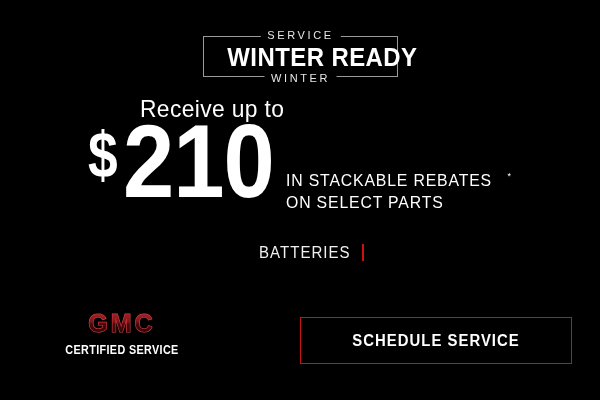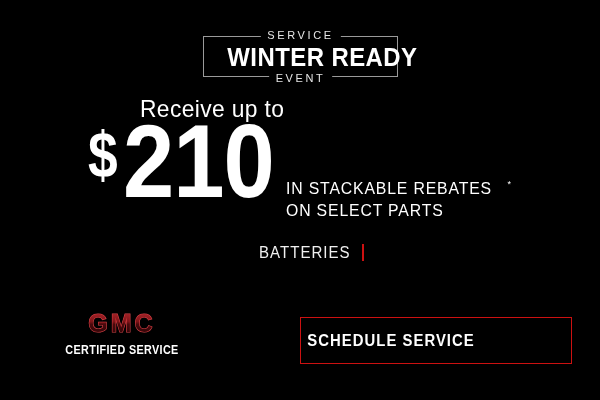--- a/index.html
+++ b/index.html
@@ -115,21 +115,21 @@
     line-height: 82px;
     letter-spacing: -1px;
     display: inline-block;
     transform: scaleX(0.96) scaleY(1.08);
     transform-origin: left bottom;
     margin-left: 2px;
   }
   .price-tail {
     position: absolute;
     left: 286px;
-    top: 178px;
+    top: 170px;
     color: #ffffff;
     line-height: 22px;
   }
   .price-tail div {
     font-size: 17px;
     font-weight: 400;
     letter-spacing: 0.9px;
     white-space: nowrap;
   }
   .price-tail div span.txt { display: inline-block; transform: scaleX(0.93); transform-origin: left center; }
@@ -233,36 +233,36 @@
     height: 47px;
     box-sizing: border-box;
     border: 1px solid #cc1111;
     background: #000000;
     color: #ffffff;
     font-size: 16px;
     font-weight: 700;
     letter-spacing: 1.1px;
     display: flex;
     align-items: center;
-    justify-content: flex-start;
+    justify-content: center;
     cursor: pointer;
     padding: 0;
   }
   .cta span { display: inline-block; transform: scaleX(0.93); }
 </style>
 </head>
 <body>
 
 <div class="ad">
 
   <div class="badge">
     <div class="badge-frame"></div>
     <div class="badge-eyebrow">SERVICE</div>
     <div class="badge-title"><span>WINTER READY</span></div>
-    <div class="badge-subbrow">EVENT</div>
+    <div class="badge-subbrow">WINTER</div>
   </div>
 
   <div class="receive"><span>Receive up to</span></div>
 
   <div class="price-row">
     <div class="dollar">$</div>
     <div class="amount">210</div>
   </div>
 
   <div class="price-tail">

